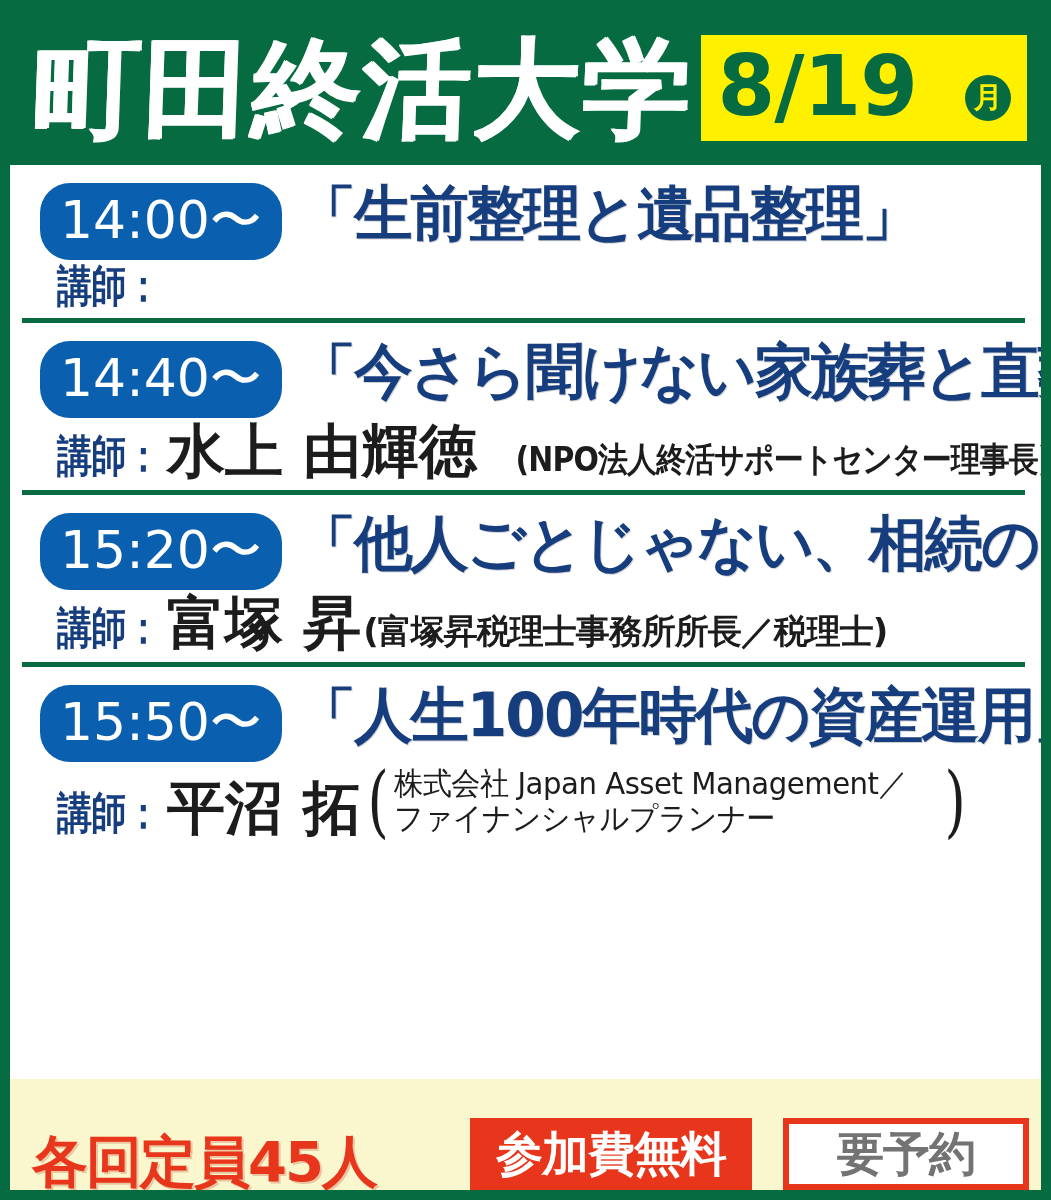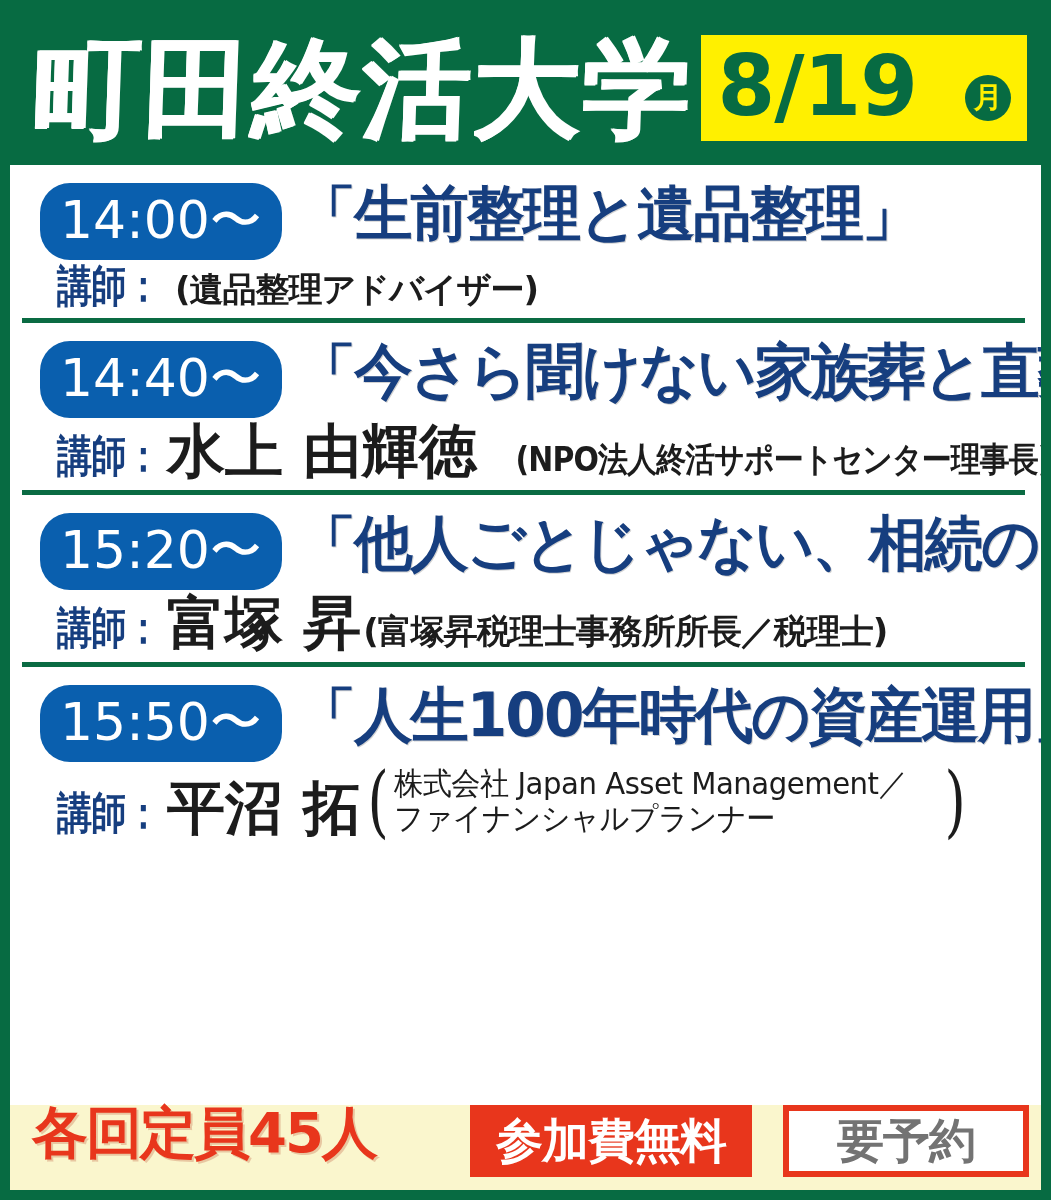--- a/index.html
+++ b/index.html
@@ -206,24 +206,24 @@
     transform: scaleX(0.94);
     transform-origin: left center;
   }
 
   
   .footer {
     position: absolute;
     left: 0;
     right: 0;
     bottom: 0;
-    height: 85px;
+    height: 111px;
     background: #FAF6CD;
     display: flex;
-    align-items: flex-start;
+    align-items: flex-end;
     padding: 0 12px 0 22px;
     box-sizing: border-box;
     gap: 0;
   }
   .capacity {
     color: #E8361C;
     font-family: "DejaVu Sans", "Liberation Sans", sans-serif;
     font-weight: 700;
     font-size: 56px;
     line-height: 1;
@@ -284,21 +284,20 @@
 
   <div class="sessions">
 
     <div class="session">
       <div class="session-head">
         <div class="time-badge">14:00〜</div>
         <div class="session-title">「生前整理と遺品整理」</div>
       </div>
       <div class="session-lecturer">
         <span class="lect-label">講師：</span>
-        <span class="lect-affil">(遺品整理アドバイザー)</span>
       </div>
     </div>
 
     <div class="divider"></div>
 
     <div class="session">
       <div class="session-head">
         <div class="time-badge">14:40〜</div>
         <div class="session-title">「今さら聞けない家族葬と直葬」</div>
       </div>

